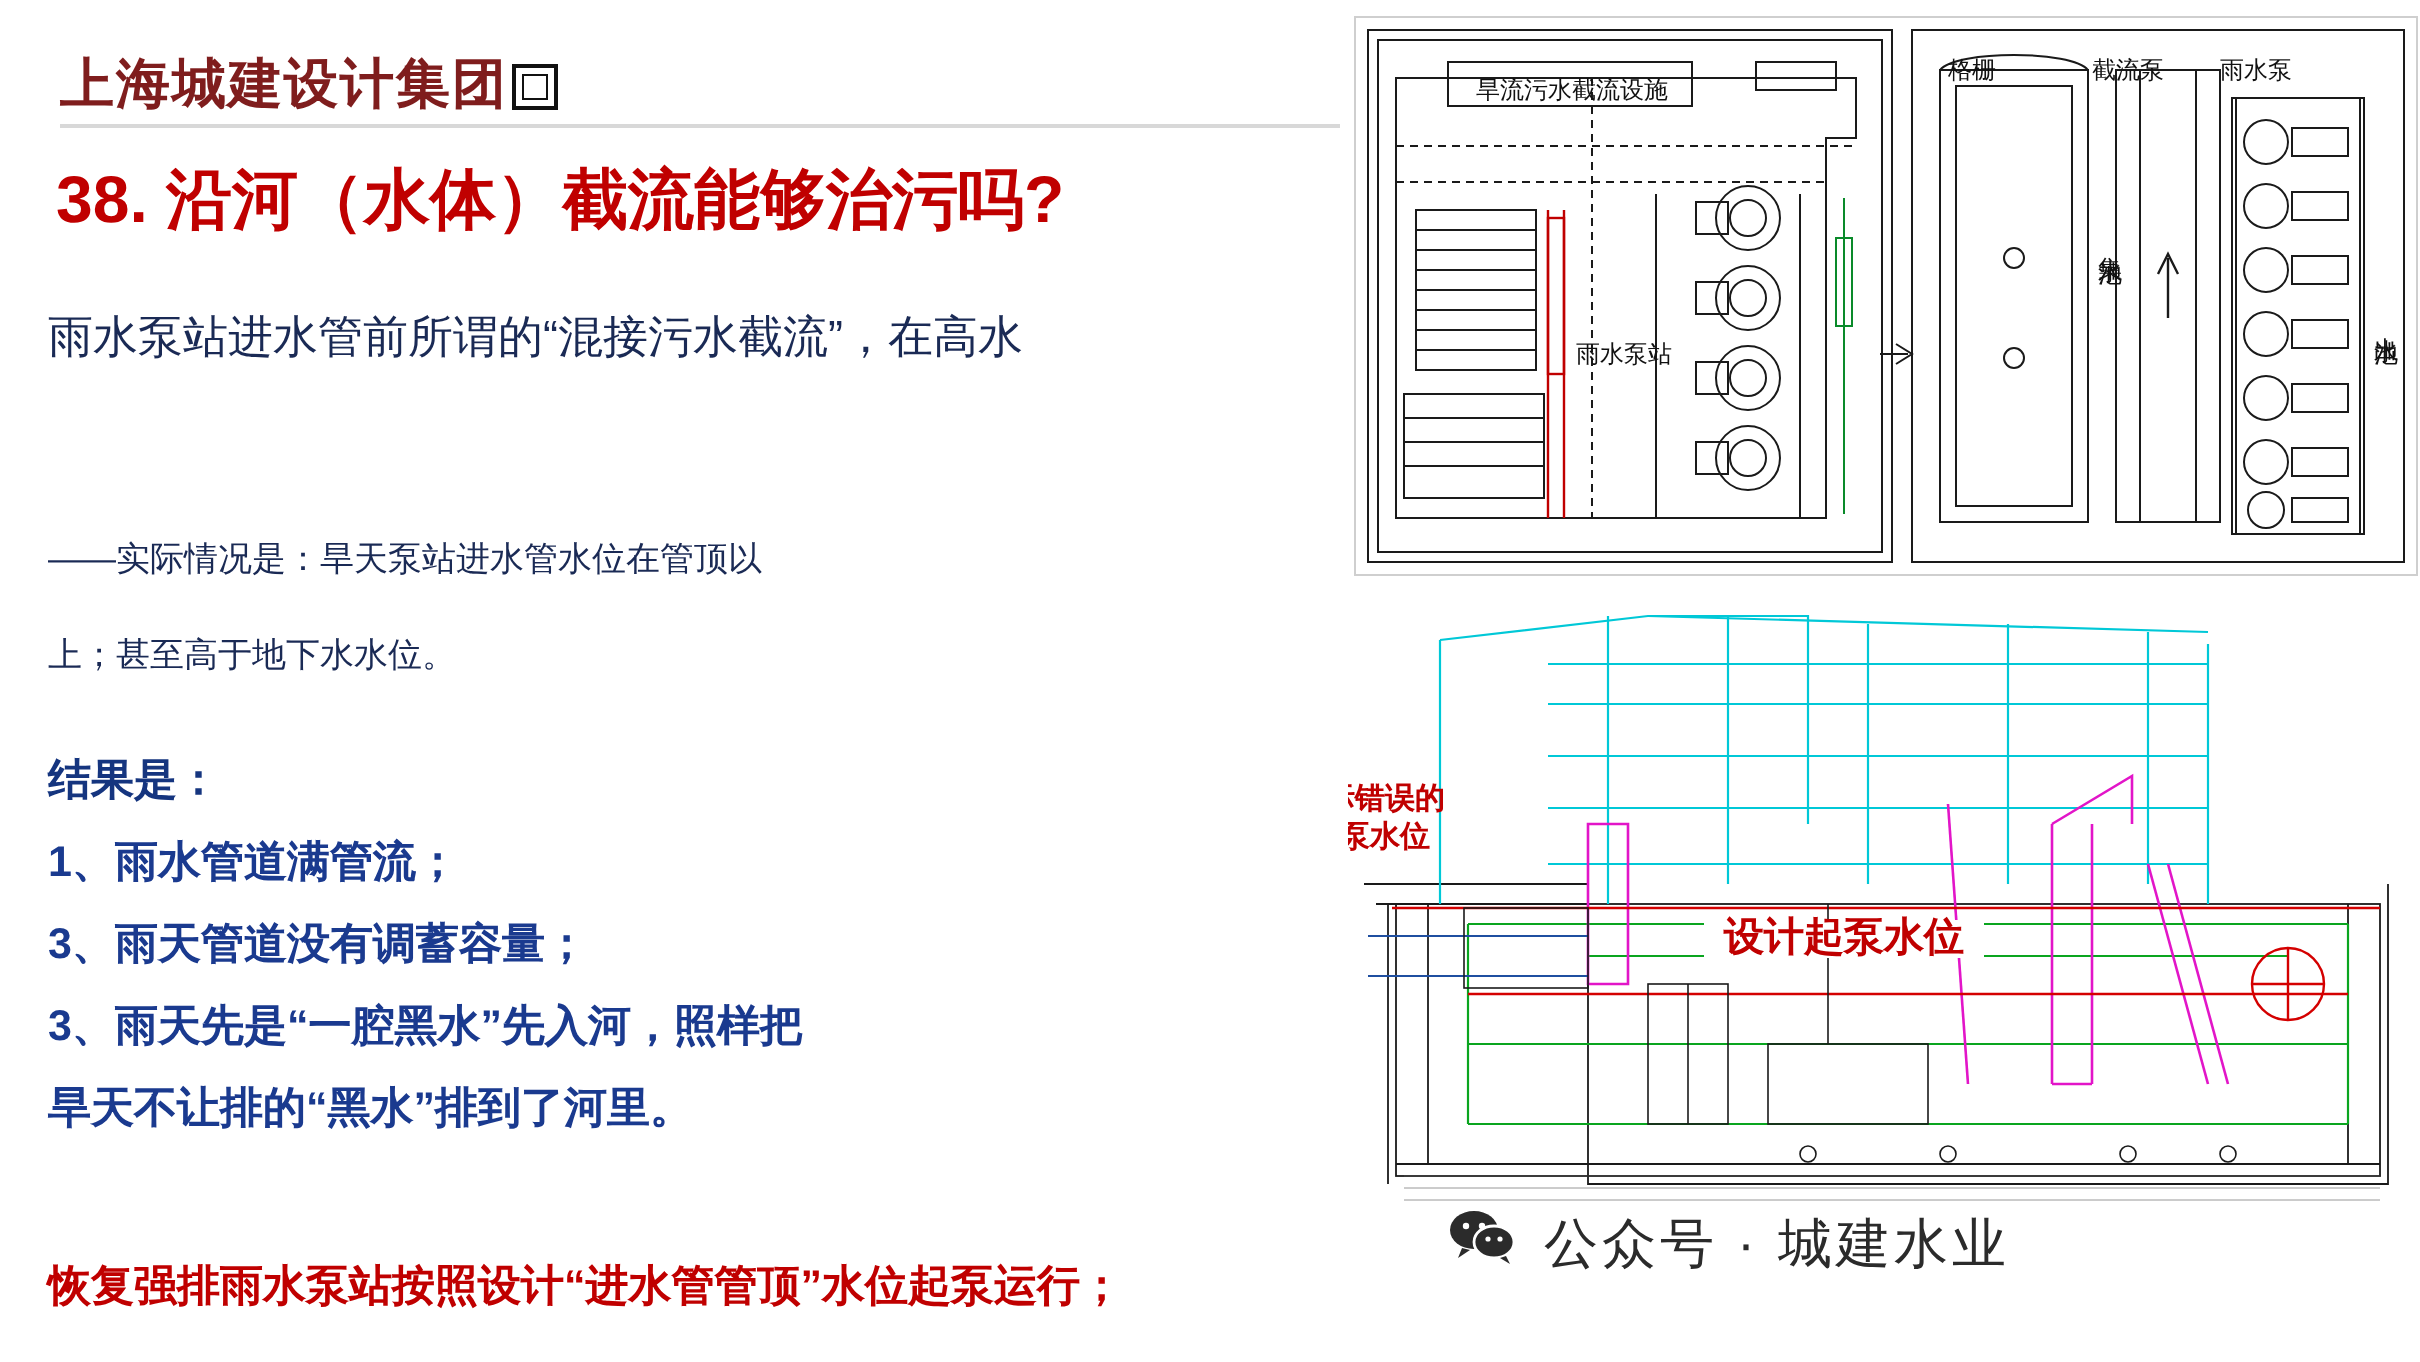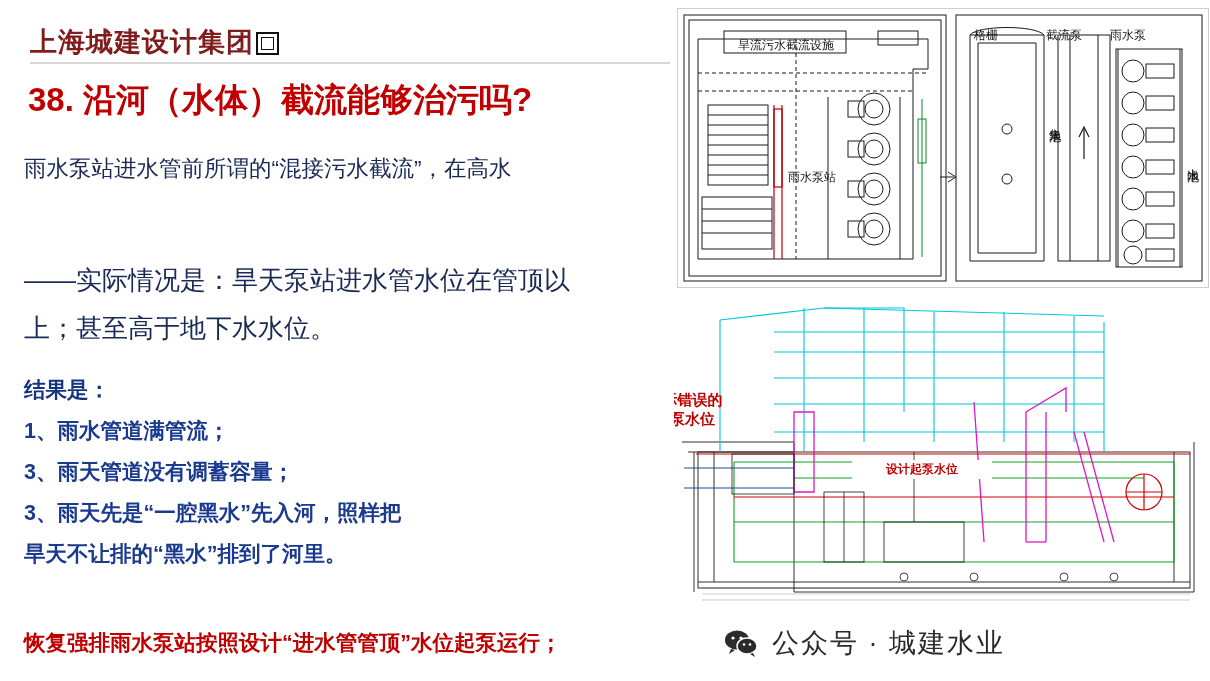--- a/index.html
+++ b/index.html
@@ -95,21 +95,21 @@
   .body-text p {
     margin: 0 0 6px 0;
   }
 
   .para2 {
     position: absolute;
     left: 24px;
     top: 256px;
     width: 645px;
     color: #1a2a55;
-    font-size: 26px;
+    font-size: 17px;
     line-height: 48px;
   }
   .para2 p { margin: 0; }
 
   .result-block {
     position: absolute;
     left: 24px;
     top: 370px;
     width: 648px;
     color: #1a3a8f;
@@ -189,21 +189,20 @@
 
   
   .footer {
     position: absolute;
     left: 672px;
     top: 604px;
     width: 538px;
     height: 77px;
     background: #ffffff;
     display: flex;
-    align-items: center;
     padding-left: 52px;
     box-sizing: border-box;
   }
   .wechat-icon {
     width: 34px;
     height: 28px;
     position: relative;
     margin-right: 14px;
     flex: none;
   }
@@ -441,21 +440,21 @@
           <circle cx="440" cy="285" r="4"></circle>
         </g>
       </svg>
 
       
       <div class="ann-red" style="left:-64px; top:98px; width:150px;">
         <div>实际错误的</div>
         <div>起泵水位</div>
       </div>
 
-      <div class="ann-red" style="left:178px; top:168px; width:140px; font-size:12px; background:#ffffff;">设计起泵水位</div>
+      <div class="ann-red" style="left:178px; top:168px; width:140px; font-size:20px; background:#ffffff;">设计起泵水位</div>
 
       
       
     </div>
   </div>
 
   <div class="footer">
     <span class="wechat-icon">
       <svg width="34" height="28" viewBox="0 0 34 28">
         <ellipse cx="13" cy="11" rx="12" ry="9.5" fill="#2b2b2b"></ellipse>

